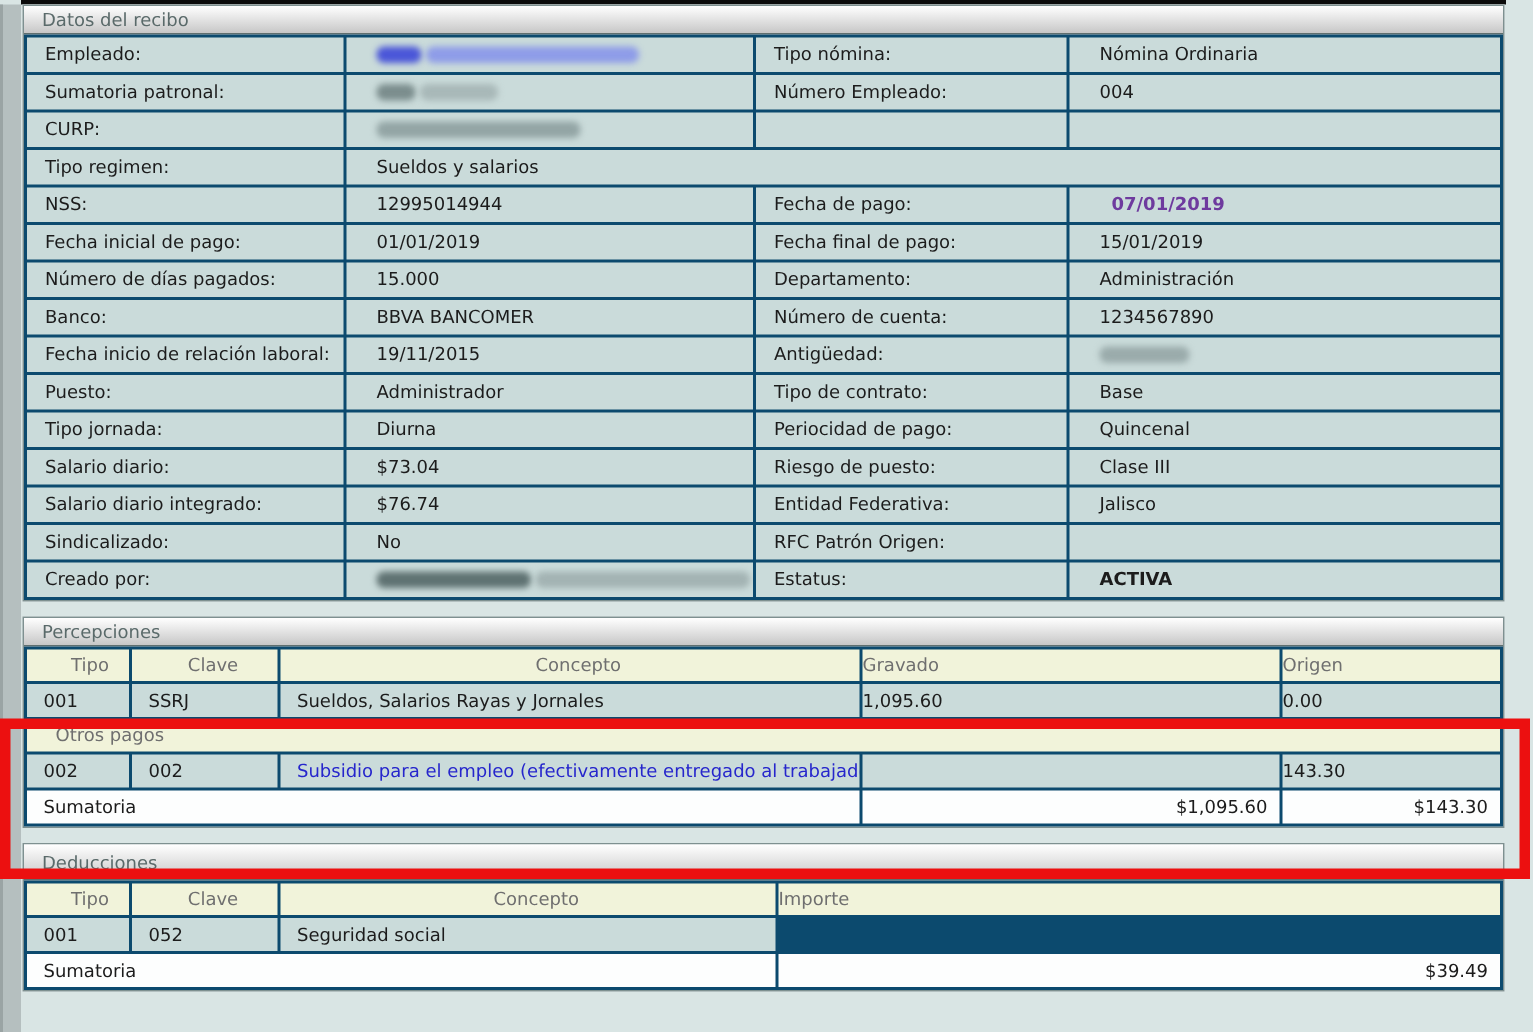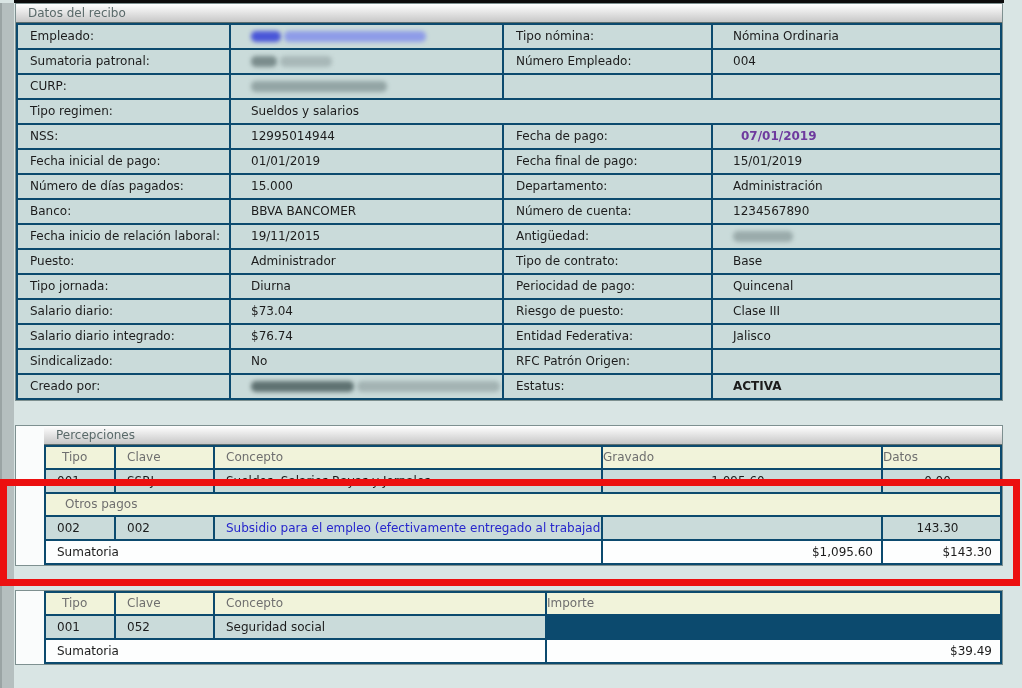--- a/index.html
+++ b/index.html
@@ -26,25 +26,25 @@
   
   .datos { grid-template-columns:211px 271px 207px 1fr; }
   .cell { background:#cadbda; height:23px; line-height:23px; white-space:nowrap; overflow:hidden; }
   .cell.lbl { padding-left:12px; }
   .cell.val { padding-left:20px; }
   .span3 { grid-column:2 / 5; }
 
   
   .ptable { grid-template-columns:68px 97px 386px 278px 1fr; }
   .dtable { grid-template-columns:68px 97px 330px 1fr; }
-  .hcell { background:#f1f3da; height:21px; line-height:21px; color:#6f6f6f; padding-left:11px; white-space:nowrap; }
+  .hcell { background:#f1f3da; height:21px; line-height:21px; color:#6f6f6f; padding-left:11px; white-space:nowrap;text-align:center; }
   .hcell.first { padding-left:16px; }
   .hcell.num { text-align:left; padding-right:8px; padding-left:0; }
   .tcell { background:#cadbda; height:22px; line-height:22px; padding-left:11px; white-space:nowrap; overflow:hidden; }
-  .tcell.num { text-align:center; padding-right:8px; padding-left:0; }
+  .tcell.num { text-align:left; padding-right:8px; padding-left:0; }
   .subhead { grid-column:1 / -1; background:#f1f3da; height:21px; line-height:21px; color:#6f6f6f; padding-left:19px; }
   .sum { background:#fdfefe; height:22px; line-height:22px; padding-left:11px; white-space:nowrap; }
   .sum.num { text-align:right; padding-right:8px; padding-left:0; }
   .sum.wide { grid-column:1 / 4; }
 
   .link-blue { color:#2626cc; }
   .purple { color:#6e3a9e; margin-left:8px;font-weight:bold; }
   .bold { font-weight:bold; }
 
   
@@ -57,21 +57,21 @@
   .rd-curp   { width:136px; background:#93a5a5; }
   .rd-ant    { width:60px; background:#9aabab; }
   .rd-name   { width:103px; background:#5f7272; }
   .rd-mail   { width:143px; background:#a3b3b3; margin-left:10px; }
   .rd-suffix { margin-left:2px; }
 
   #annotation-rect {
     position:absolute; left:0; top:479px; width:1020px; height:107px;
     border:7px solid #ec1010; pointer-events:none; z-index:10;
   }
-  .mt { margin-top:24px;padding-left:28px; }
+  .mt { margin-top:10px; }
   .panel-header.tall { height:24px; line-height:24px; }
 </style>
 </head>
 <body>
 
 <div id="top-bar"></div>
 <div id="left-strip"></div>
 
 <div id="main">
 
@@ -154,21 +154,21 @@
     </div>
   </div>
 
   <div class="panel mt">
     <div class="panel-header">Percepciones</div>
     <div class="grid ptable">
       <div class="hcell first">Tipo</div>
       <div class="hcell">Clave</div>
       <div class="hcell">Concepto</div>
       <div class="hcell num">Gravado</div>
-      <div class="hcell num">Datos</div>
+      <div class="hcell num">Origen</div>
 
       <div class="tcell">001</div>
       <div class="tcell">SSRJ</div>
       <div class="tcell">Sueldos, Salarios Rayas y Jornales</div>
       <div class="tcell num">1,095.60</div>
       <div class="tcell num">0.00</div>
 
       <div class="subhead">Otros pagos</div>
 
       <div class="tcell">002</div>
@@ -177,20 +177,21 @@
       <div class="tcell num"></div>
       <div class="tcell num">143.30</div>
 
       <div class="sum wide">Sumatoria</div>
       <div class="sum num">$1,095.60</div>
       <div class="sum num">$143.30</div>
     </div>
   </div>
 
   <div class="panel mt">
+    <div class="panel-header tall">Deducciones</div>
     <div class="grid dtable">
       <div class="hcell first">Tipo</div>
       <div class="hcell">Clave</div>
       <div class="hcell">Concepto</div>
       <div class="hcell num">Importe</div>
 
       <div class="tcell">001</div>
       <div class="tcell">052</div>
       <div class="tcell">Seguridad social</div>
 

